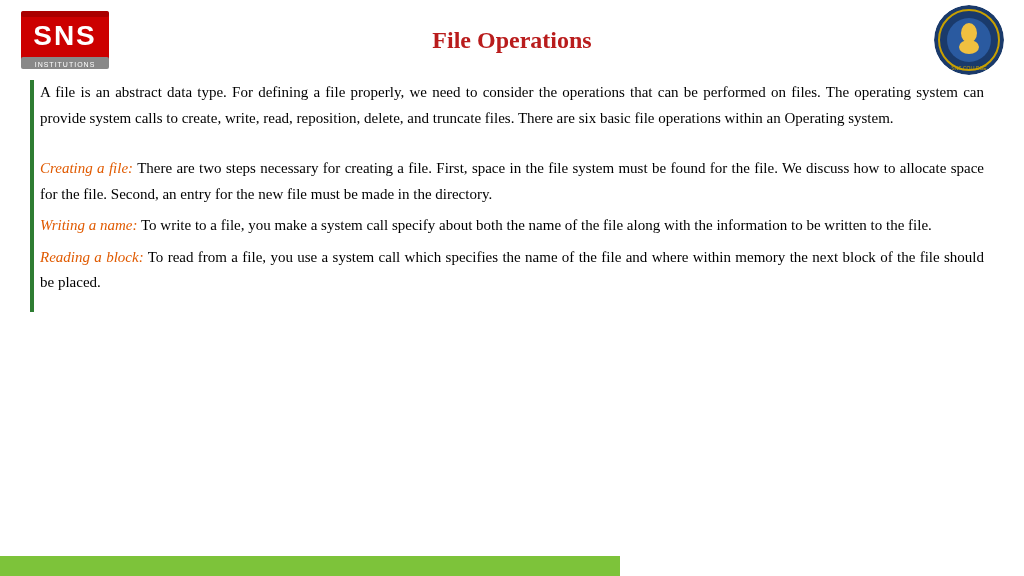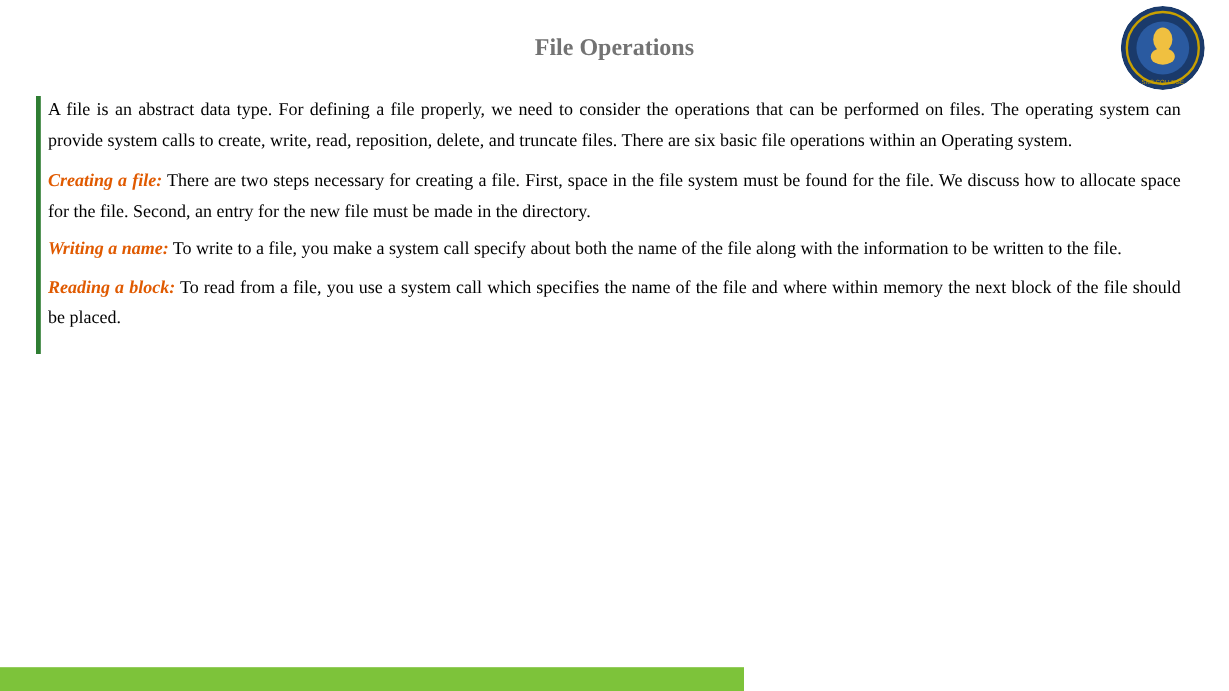--- a/index.html
+++ b/index.html
@@ -49,24 +49,24 @@
     }
 
     .college-logo {
       width: 70px;
       height: 70px;
       border-radius: 50%;
       overflow: hidden;
     }
 
     .page-title {
-      font-size: 20px;
+      font-size: 24px;
       font-weight: bold;
       text-align: center;
-      color: #737373;
+      color: #b91c1c;
     }
 
     .content-area {
       padding: 0 40px 10px 40px;
       position: relative;
     }
 
     .left-bar {
       position: absolute;
       left: 30px;
@@ -74,51 +74,64 @@
       width: 4px;
       height: 100%;
       background: #2e7d32;
     }
 
     .intro-text {
       font-size: 15px;
       line-height: 1.7;
       text-align: justify;
       color: #000;
-      margin-bottom: 8px;
+      margin-bottom: 25px;
     }
 
     .section-block {
       font-size: 15px;
       line-height: 1.7;
       text-align: justify;
       color: #000;
       margin-bottom: 6px;
     }
 
     .section-label {
       color: #e05a00;
-      font-weight: bold;
+      font-weight: normal;
       font-style: italic;
     }
 
     .footer-bar {
       position: absolute;
       bottom: 0;
       left: 0;
       width: 620px;
       height: 20px;
       background: #7dc33a;
     }
   </style>
 </head>
 <body>
 
 <div class="header">
 
+  <div class="logo-left">
+    <svg class="sns-logo" viewBox="0 0 88 58" xmlns="http://www.w3.org/2000/svg">
+
+      <rect x="0" y="0" width="88" height="52" rx="4" fill="#cc0000"></rect>
+
+      <text x="44" y="34" font-size="28" font-weight="900" fill="white" text-anchor="middle" font-family="Arial Black, sans-serif" letter-spacing="2">SNS</text>
+
+      <rect x="0" y="0" width="88" height="6" rx="2" fill="#aa0000"></rect>
+
+      <rect x="0" y="46" width="88" height="12" rx="2" fill="#888"></rect>
+      <text x="44" y="56" font-size="7" fill="white" text-anchor="middle" font-family="Arial, sans-serif" letter-spacing="1">INSTITUTIONS</text>
+    </svg>
+  </div>
 
   <h1 class="page-title">File Operations</h1>
 
   <div class="logo-right">
     <svg class="college-logo" viewBox="0 0 70 70" xmlns="http://www.w3.org/2000/svg">
       <circle cx="35" cy="35" r="35" fill="#1a3a6b"></circle>
       <circle cx="35" cy="35" r="30" fill="none" stroke="#c8a000" stroke-width="2"></circle>
 
       <circle cx="35" cy="35" r="22" fill="#2a5aa0"></circle>
 

